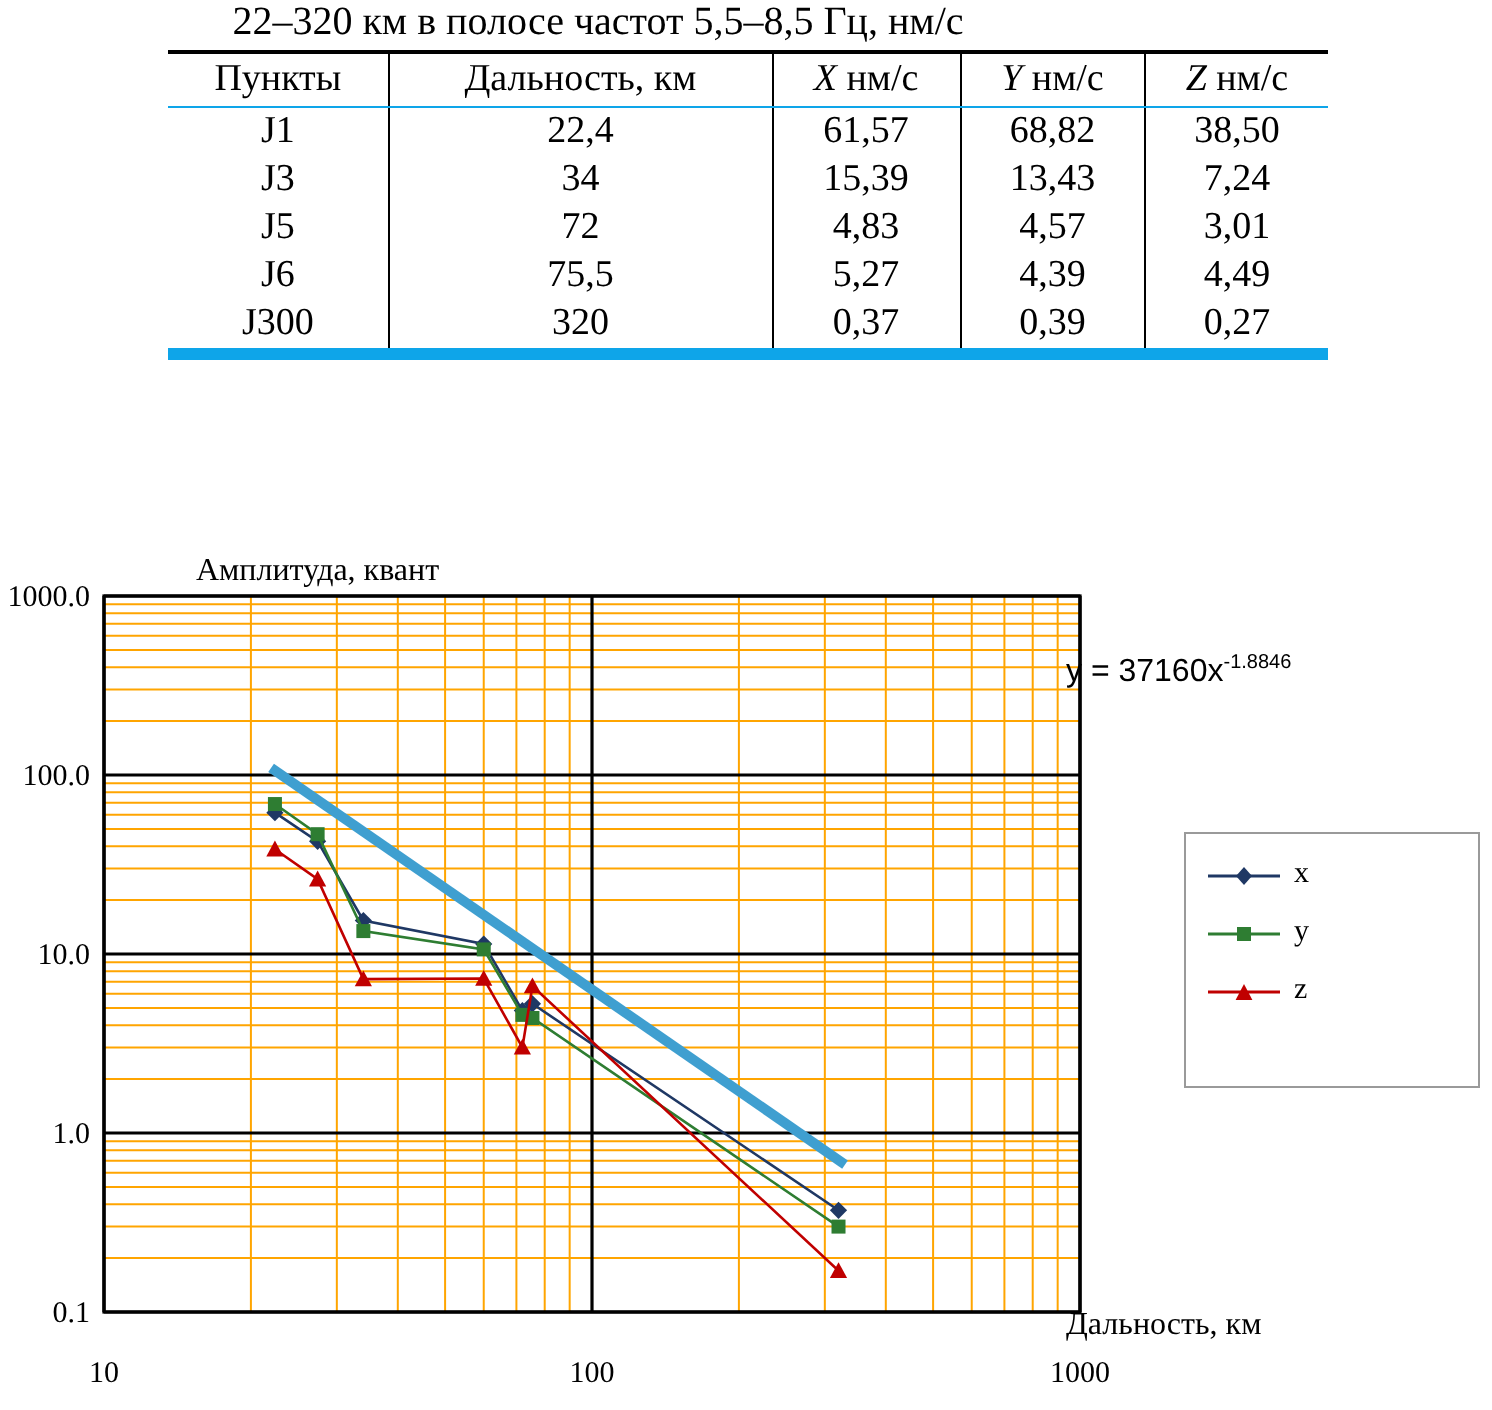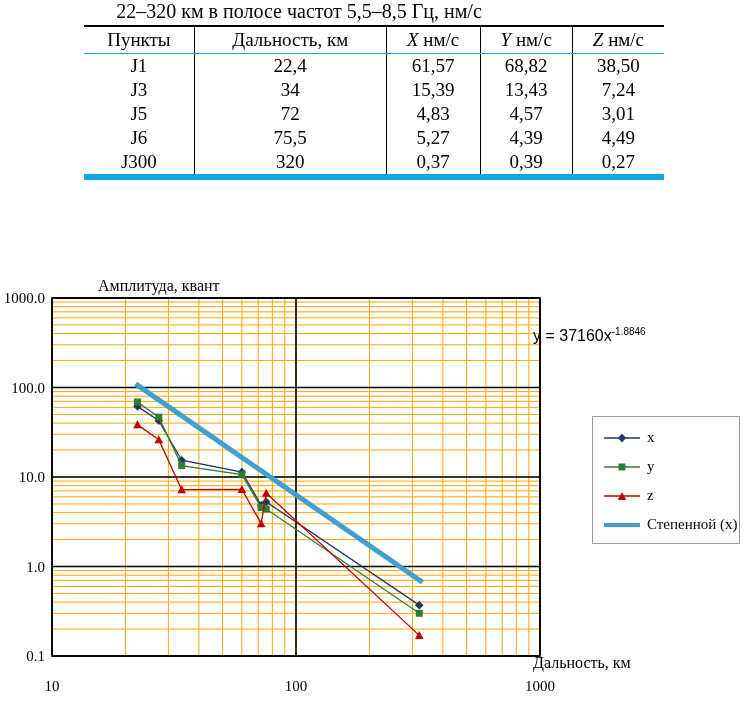--- a/index.html
+++ b/index.html
@@ -318,22 +318,14 @@
     </div>
     <div class="legend-row">
       <span class="legend-sym">
         <svg width="40" height="12">
             <line x1="2" y1="6" x2="38" y2="6" stroke="#C00000" stroke-width="1.4"></line>
             <polygon points="20,2 24.2,10 15.8,10" fill="#C00000"></polygon>
           </svg>
       </span>
       <span class="legend-label">z</span>
     </div>
-    <div class="legend-row">
-      <span class="legend-sym">
-        <svg width="40" height="12">
-            <line x1="2" y1="6" x2="38" y2="6" stroke="#3F9FD0" stroke-width="4"></line>
-          </svg>
-      </span>
-      <span class="legend-label">Степенной (x)</span>
-    </div>
   </div>
 </div>
 
 </body></html>

